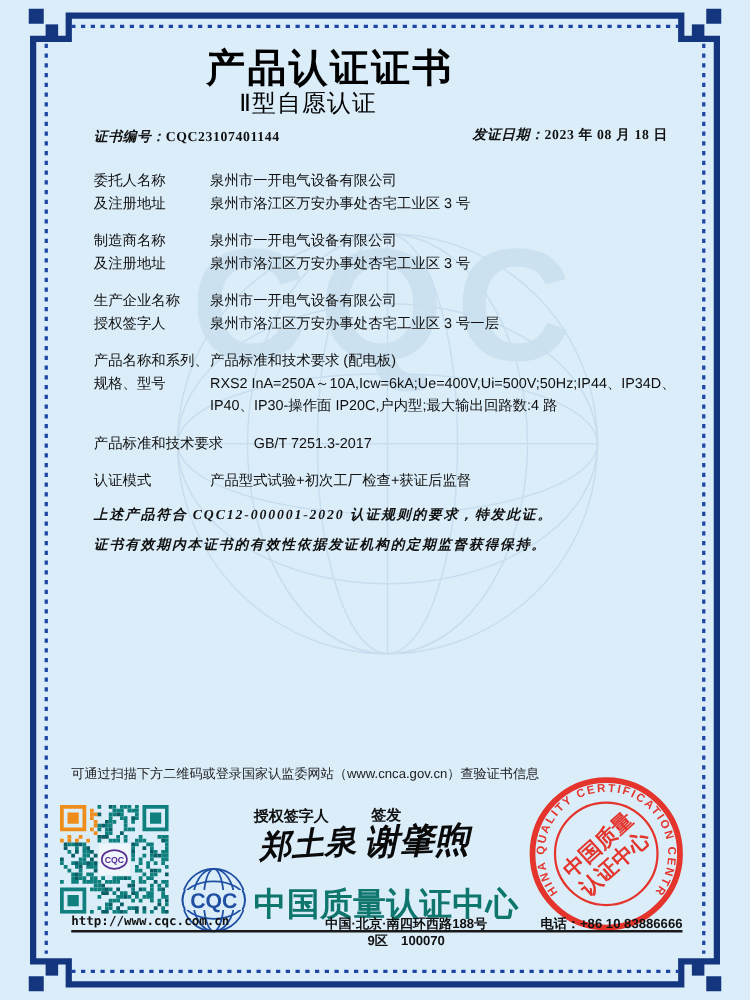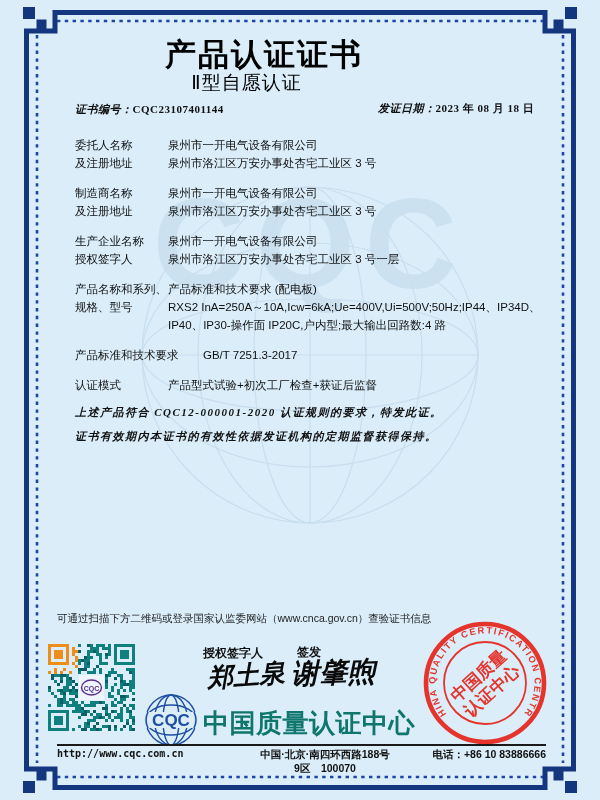--- a/index.html
+++ b/index.html
@@ -23,21 +23,21 @@
   .qr{position:absolute;left:48px;top:644px;width:87px;height:87px;}
   .siglabel1{position:absolute;left:203px;top:645px;font-size:12px;font-weight:700;}
   .siglabel2{position:absolute;left:297px;top:644px;font-size:12px;font-weight:700;}
   .sig{font-family:"Liberation Serif","DejaVu Serif",serif;font-style:italic;font-weight:700;color:#0a0a0a;}
   .sig1{position:absolute;left:207px;top:658px;font-size:26px;transform:rotate(-4deg);}
   .sig2{position:absolute;left:291px;top:654px;font-size:28px;transform:rotate(-2deg);}
   .cqclogo{position:absolute;left:143px;top:692px;}
   .org-name{position:absolute;left:203px;top:706px;font-size:26px;font-weight:600;color:#0f766e;letter-spacing:0.5px;}
   .stampwrap{position:absolute;left:415px;top:613px;}
   .footrule{position:absolute;left:57px;top:744px;width:489px;height:1.5px;background:#1a1a1a;}
-  .footer{position:absolute;left:57px;top:748px;width:489px;font-size:10.5px;font-weight:600;color:#111;display:flex;gap:25px;}
+  .footer{position:absolute;left:57px;top:732px;width:489px;font-size:10.5px;font-weight:600;color:#111;display:flex;gap:25px;}
   .f-web{width:160px;font-family:"DejaVu Sans Mono","Liberation Mono",monospace;font-weight:700;font-size:10px;}
   .f-addr{flex:1;text-align:center;margin-left:17px;}
   .f-tel{width:130px;text-align:right;}
 </style>
 </head>
 <body>
 
 <div class="page">
 
   <svg class="layer" width="600" height="800">

